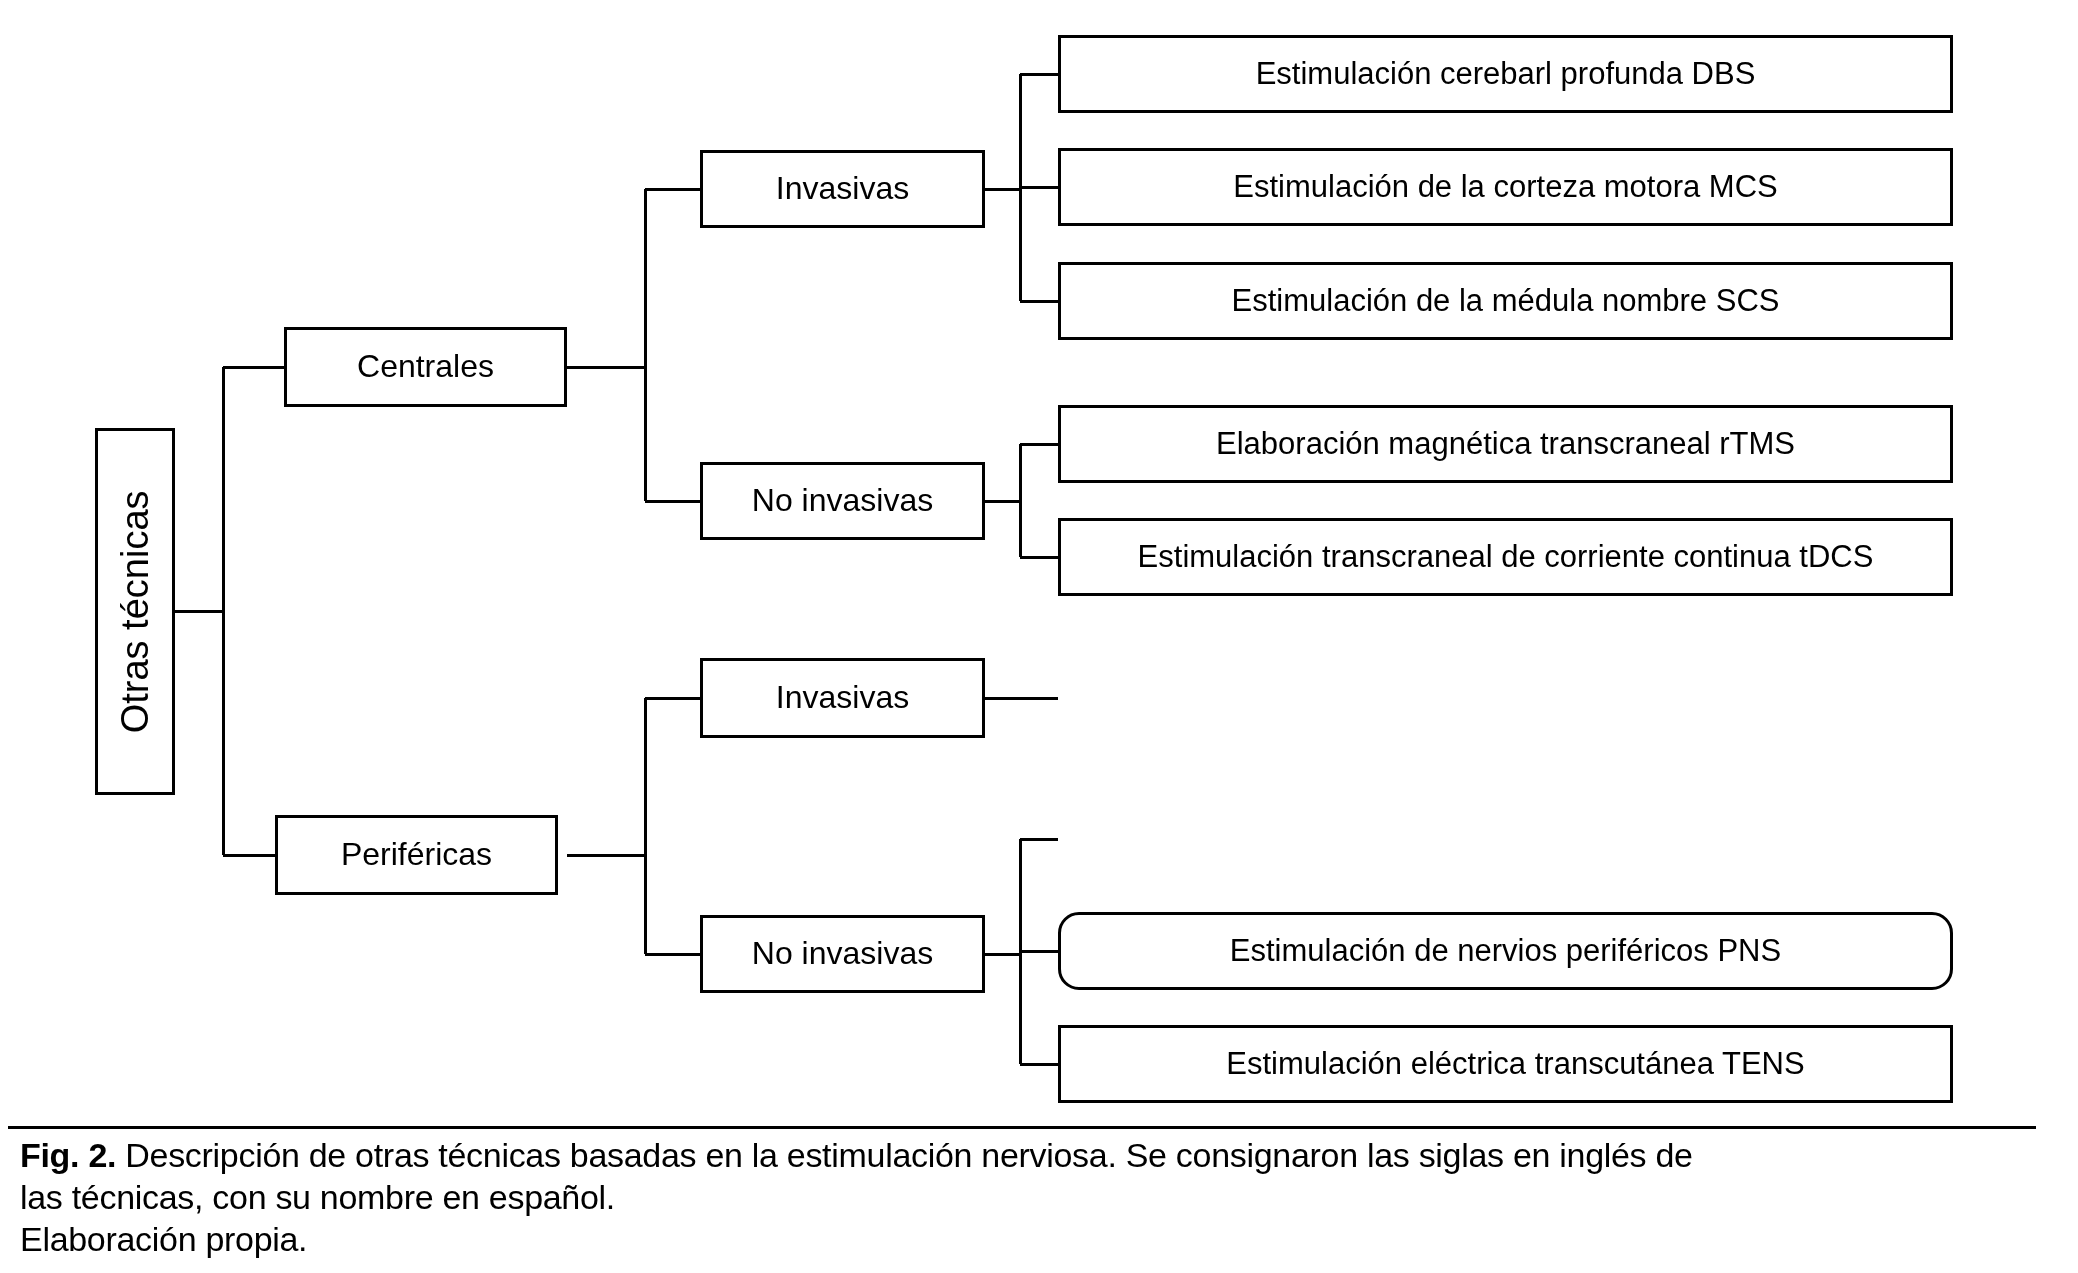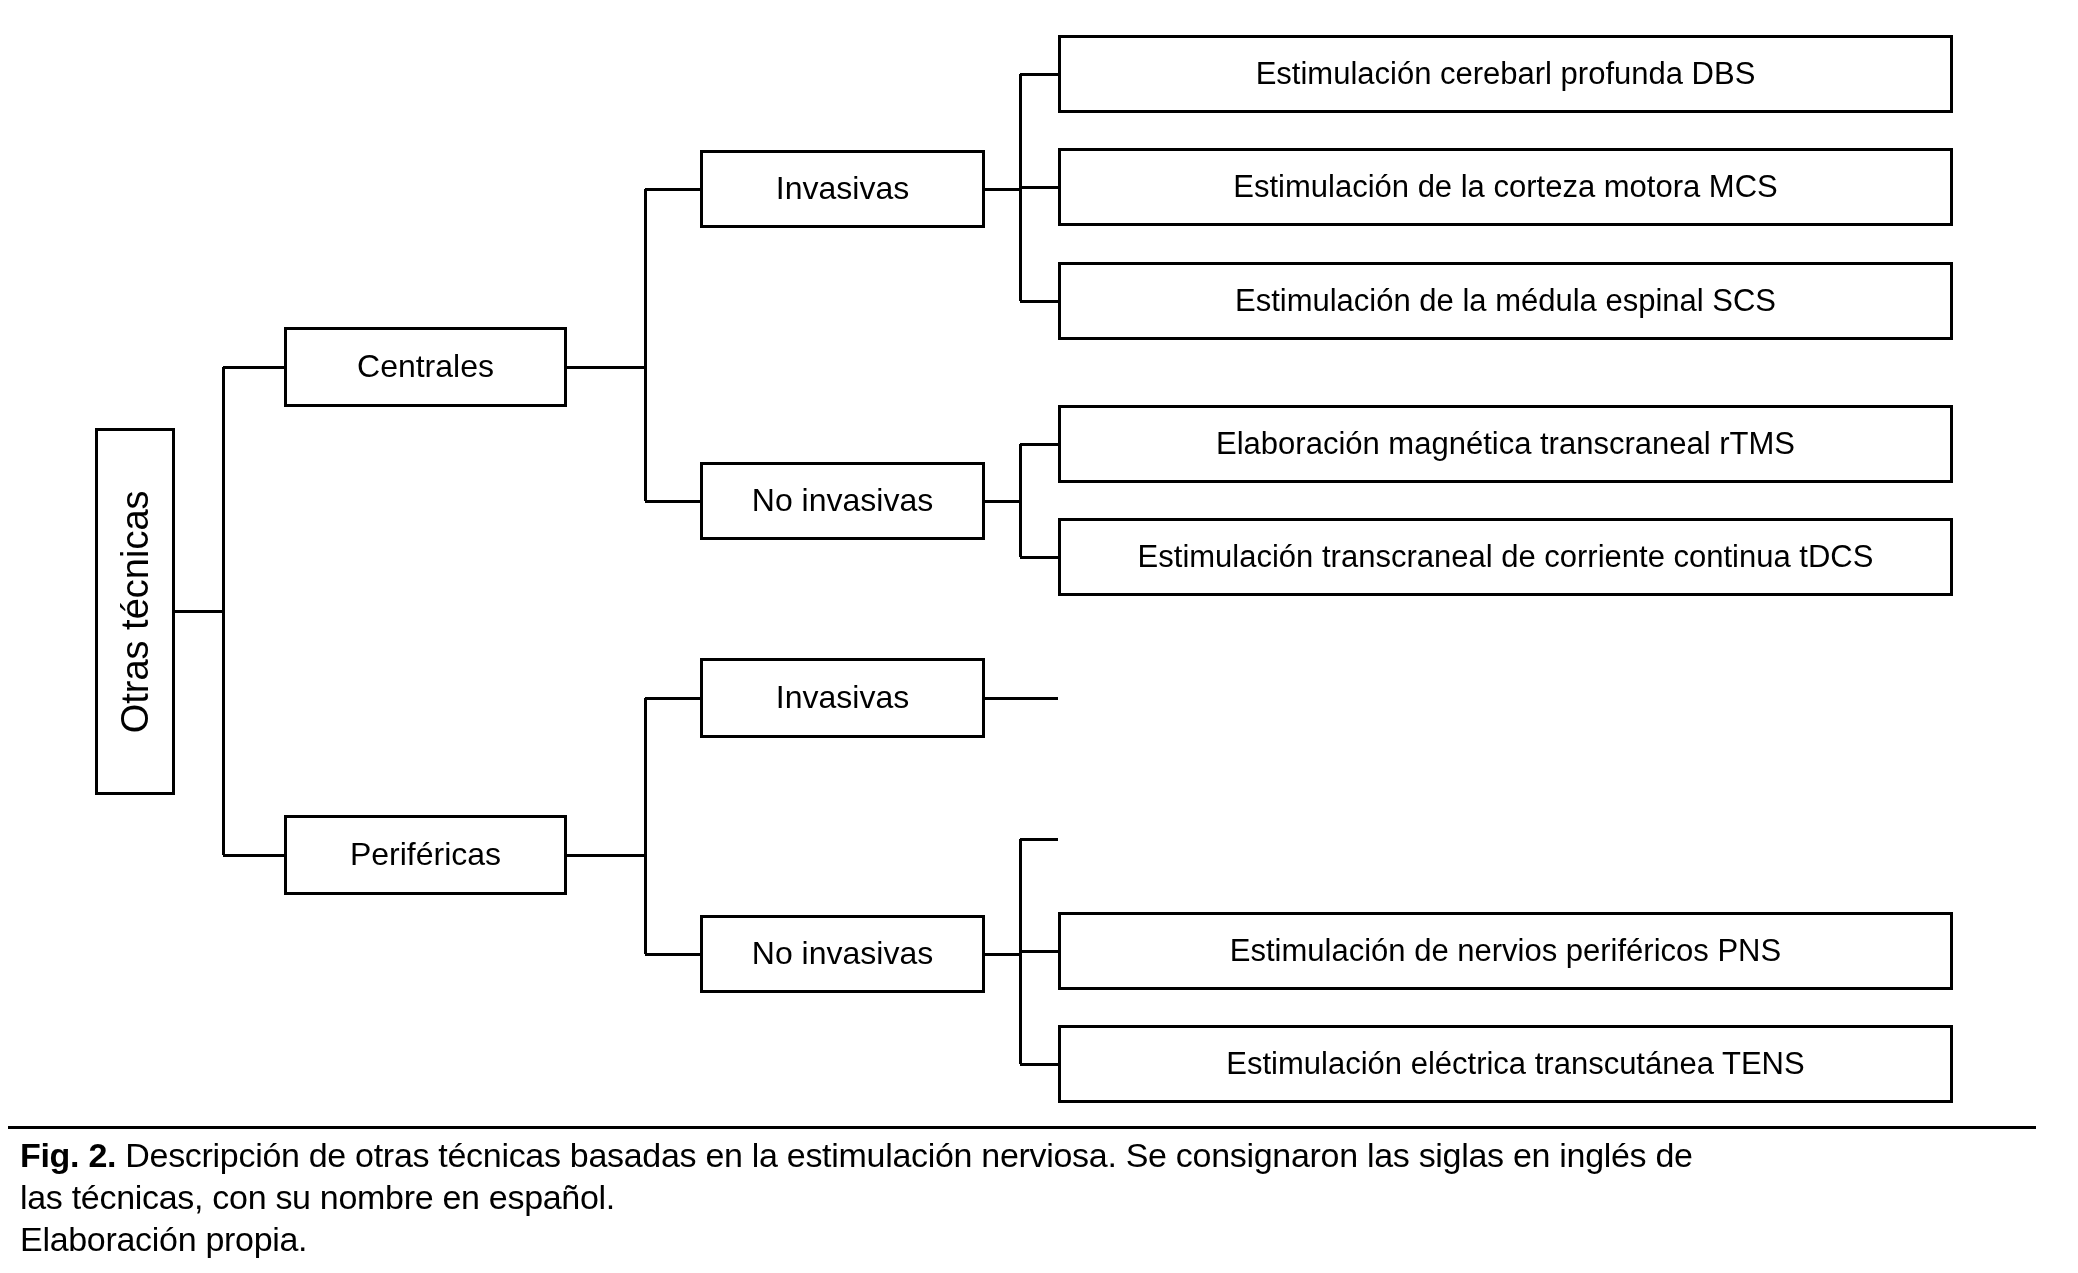--- a/index.html
+++ b/index.html
@@ -117,21 +117,21 @@
     <line x1="1020" y1="1064" x2="1058" y2="1064"></line>
   </svg>
 
   <div class="box root-box" style="left:95px; top:428px; width:80px; height:367px;">
     <span class="vtext">Otras técnicas</span>
   </div>
 
   <div class="box" style="left:284px; top:327px; width:283px; height:80px;">
     <span>Centrales</span>
   </div>
-  <div class="box" style="left:284px; top:815px; width:283px; height:80px;">
+  <div class="box" style="left:275px; top:815px; width:283px; height:80px;">
     <span>Periféricas</span>
   </div>
 
   <div class="box" style="left:700px; top:150px; width:285px; height:78px;">
     <span>Invasivas</span>
   </div>
   <div class="box" style="left:700px; top:462px; width:285px; height:78px;">
     <span>No invasivas</span>
   </div>
   <div class="box" style="left:700px; top:658px; width:285px; height:80px;">
@@ -141,29 +141,29 @@
     <span>No invasivas</span>
   </div>
 
   <div class="box leaf" style="left:1058px; top:148px; width:895px; height:78px;">
     <span>Estimulación de la corteza motora MCS</span>
   </div>
   <div class="box leaf" style="left:1058px; top:35px; width:895px; height:78px;">
     <span>Estimulación cerebarl profunda DBS</span>
   </div>
   <div class="box leaf" style="left:1058px; top:262px; width:895px; height:78px;">
-    <span>Estimulación de la médula espinal SCS</span>
+    <span>Estimulación de la médula nombre SCS</span>
   </div>
   <div class="box leaf" style="left:1058px; top:405px; width:895px; height:78px;">
     <span>Elaboración magnética transcraneal rTMS</span>
   </div>
   <div class="box leaf" style="left:1058px; top:518px; width:895px; height:78px;">
     <span>Estimulación transcraneal de corriente continua tDCS</span>
   </div>
-  <div class="box leaf" style="left:1058px; top:912px; width:895px; height:78px;">
+  <div class="box leaf" style="left:1058px; top:912px; width:895px; height:78px;border-radius:21px;">
     <span>Estimulación de nervios periféricos PNS</span>
   </div>
   <div class="box leaf" style="left:1058px; top:1025px; width:895px; height:78px;padding-left:20px;">
     <span>Estimulación eléctrica transcutánea TENS</span>
   </div>
 
   <div class="caption-rule"></div>
   <div class="caption">
     <div class="cap-line">
       <span class="fig-label">Fig. 2.</span><span> Descripción de otras técnicas basadas en la estimulación nerviosa. Se consignaron las siglas en inglés de</span>

